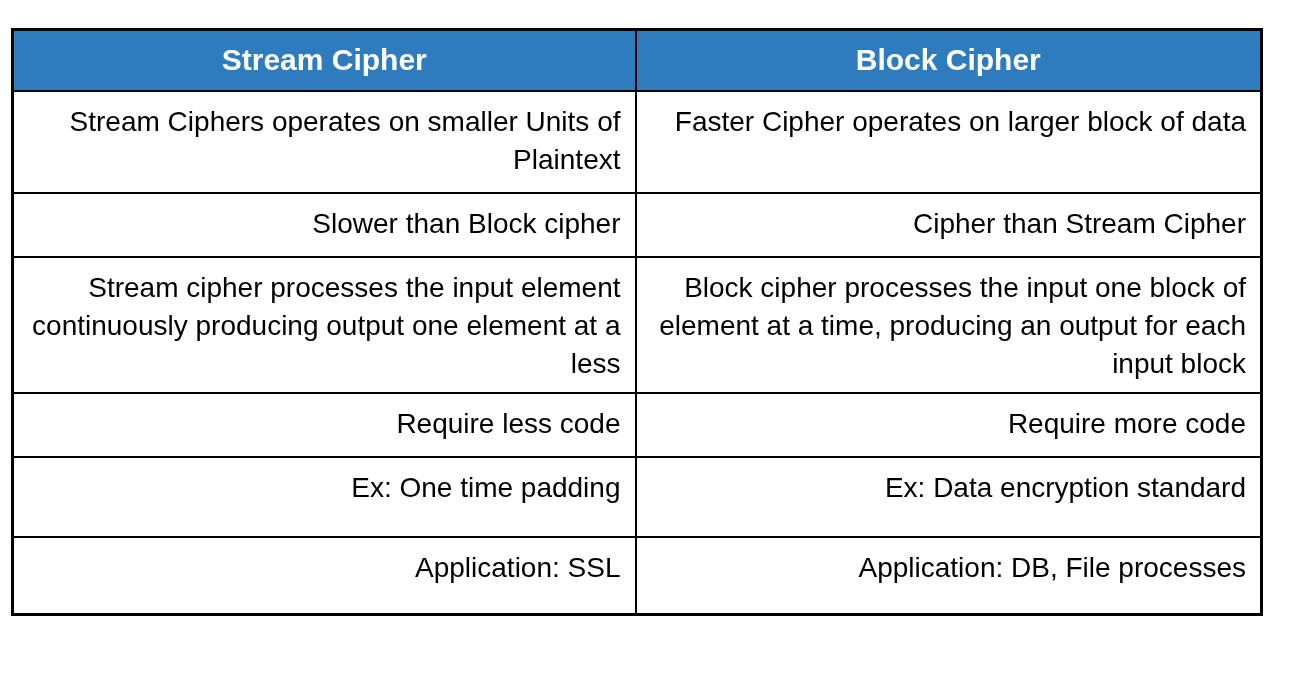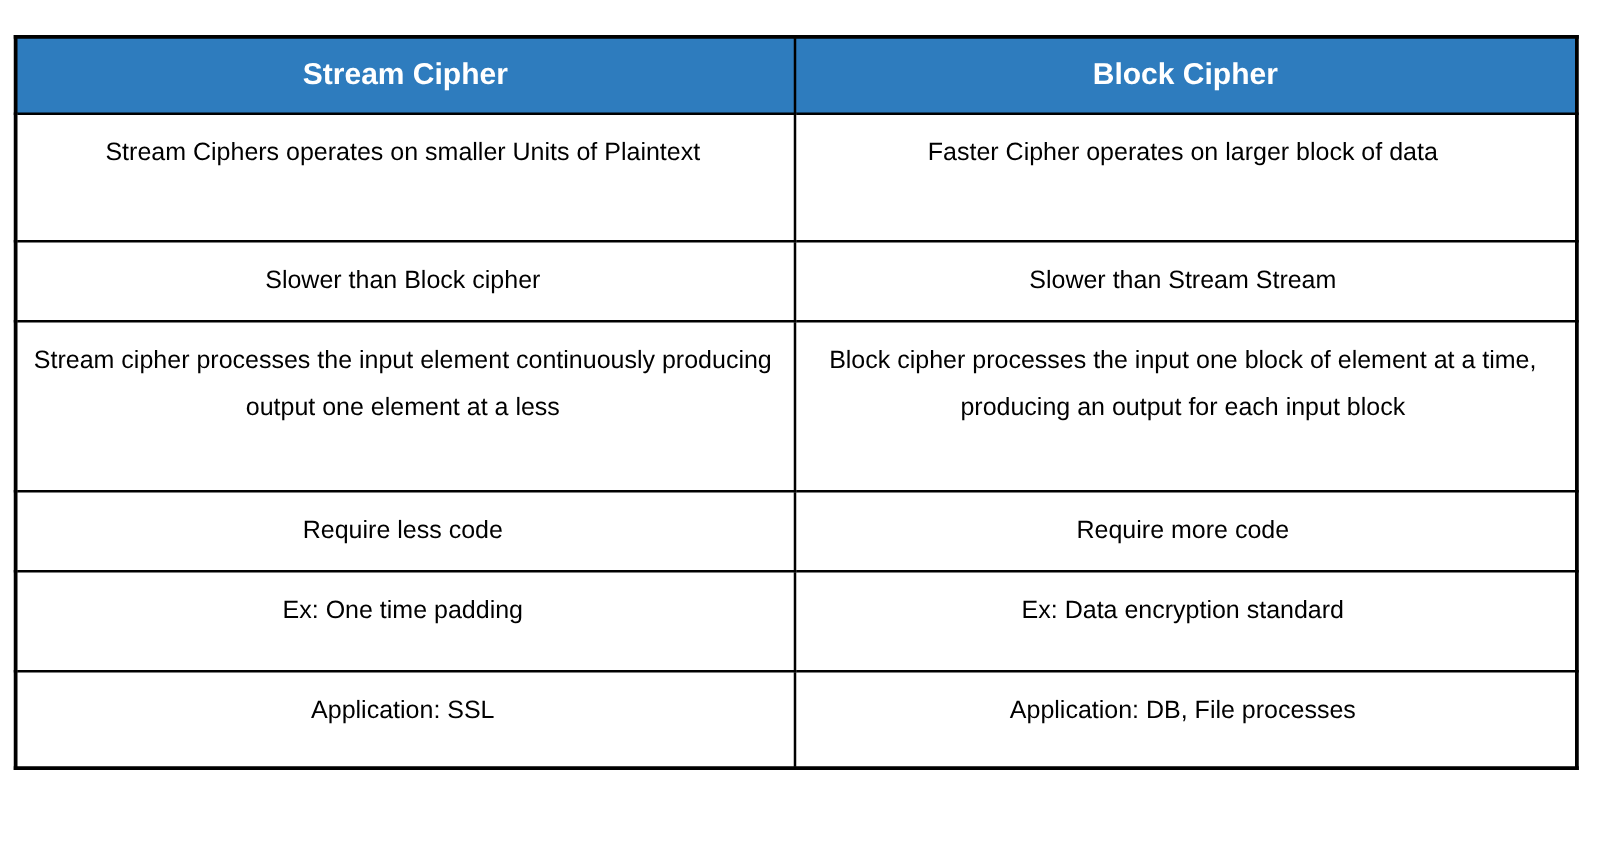--- a/index.html
+++ b/index.html
@@ -26,33 +26,33 @@
   table.cipher-table th,
   table.cipher-table td {
     border: 2px solid var(--border-color, #000000);
   }
   table.cipher-table {
     border: 3px solid var(--border-color, #000000);
   }
   table.cipher-table th {
     background: var(--header-bg, #2E7CBE);
     color: var(--header-text, #ffffff);
-    font-size: 24px;
+    font-size: 30px;
     font-weight: bold;
     text-align: center;
     vertical-align: middle;
     height: 61px;
     line-height: 1.2;
   }
   table.cipher-table td {
     color: var(--cell-text, #000000);
-    font-size: 20px;
+    font-size: 28px;
     line-height: 38px;
     vertical-align: top;
-    text-align: center;
+    text-align: right;
     padding: 11px 14px 8px 10px;
     background: var(--cell-bg, #ffffff);
   }
 </style>
 </head>
 <body>
 
 <div class="table-wrap">
   <table class="cipher-table">
     <colgroup>
@@ -65,21 +65,21 @@
         <th>Block Cipher</th>
       </tr>
     </thead>
     <tbody id="table-body">
         <tr style="height: 102px;">
           <td>Stream Ciphers operates on smaller Units of Plaintext</td>
           <td>Faster Cipher operates on larger block of data</td>
         </tr>
         <tr style="height: 64px;">
           <td>Slower than Block cipher</td>
-          <td>Slower than Stream Stream</td>
+          <td>Cipher than Stream Cipher</td>
         </tr>
         <tr style="height: 136px;">
           <td>Stream cipher processes the input element continuously producing output one element at a less</td>
           <td>Block cipher processes the input one block of element at a time, producing an output for each input block</td>
         </tr>
         <tr style="height: 64px;">
           <td>Require less code</td>
           <td>Require more code</td>
         </tr>
         <tr style="height: 80px;">

